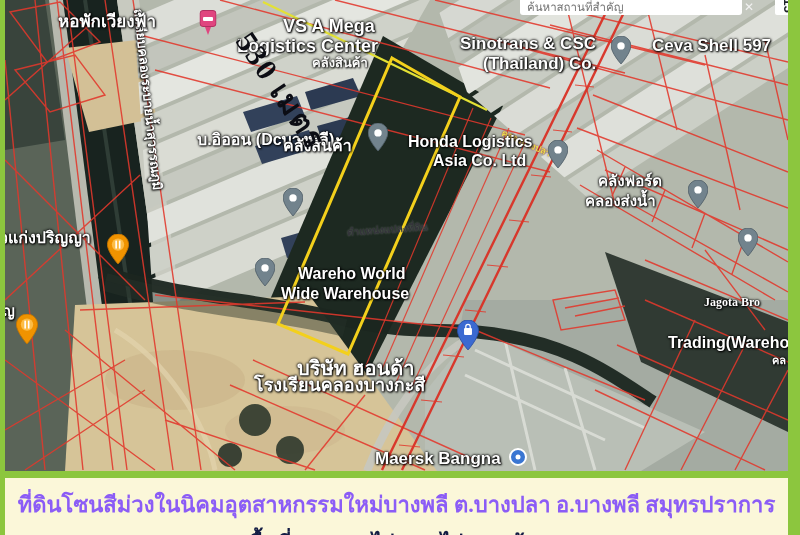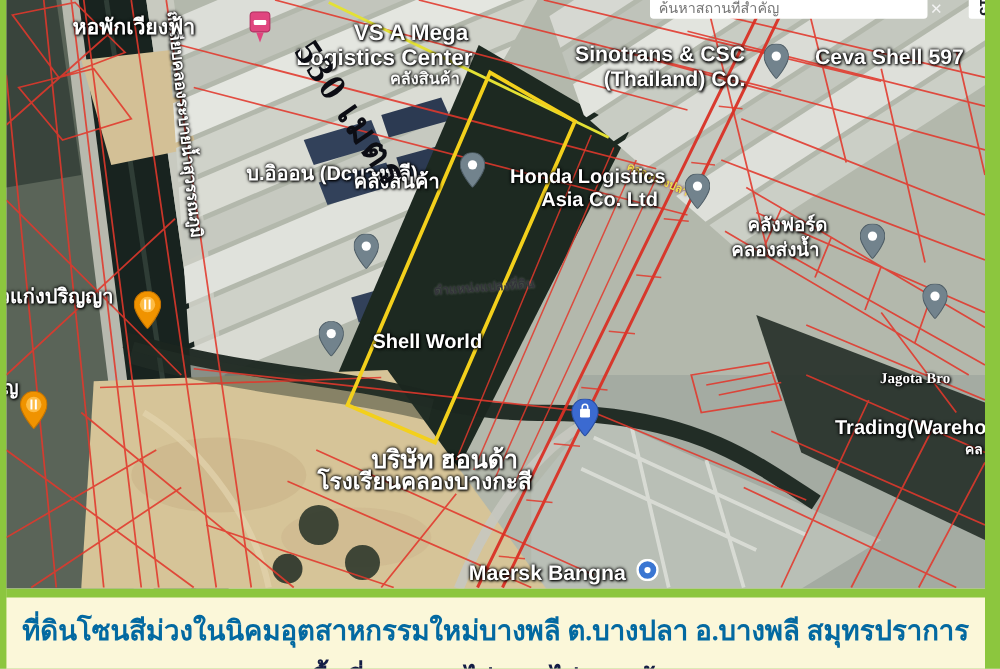--- a/index.html
+++ b/index.html
@@ -22,21 +22,21 @@
   .searchbar{position:absolute;left:515px;top:-6px;width:222px;height:21px;background:#fff;border:none;
         border-radius:3px;z-index:20;font-size:11.5px;color:#9aa0a6;padding:5px 6px 0 7px;box-sizing:border-box;}
   .closex{position:absolute;left:736px;top:0px;z-index:20;color:#f2f2f2;font-size:12px;font-weight:bold;
         width:16px;text-align:center;cursor:pointer;}
   .badge{position:absolute;left:770px;top:-4px;width:26px;height:19px;background:#fff;border-radius:2px;z-index:21;
         display:flex;align-items:center;justify-content:center;cursor:pointer;}
   .badge span{transform:rotate(90deg);font-weight:bold;font-size:13px;color:#20242b;font-family:"Liberation Sans",sans-serif;}
   .caption{position:absolute;left:5px;top:471px;width:783px;height:64px;background:#fbf7d9;
         border-top:7px solid #8cc63e;z-index:30;overflow:hidden;}
   .cap1{margin-top:9px;text-align:center;font-family:"Liberation Serif","DejaVu Serif",serif;
-        font-weight:bold;font-size:22px;color:#0369a1;}
+        font-weight:bold;font-size:22px;color:#8b5cf6;}
   .cap2{margin-top:4px;text-align:center;font-family:"Liberation Serif","DejaVu Serif",serif;
         font-weight:bold;font-size:22px;color:#141d45;}
   .cap2 .red{color:#e0391f;}
 </style>
 </head>
 <body>
 
 <div class="page">
 
   <div class="frame" style="left:0;top:0;width:5px;height:535px;"></div>
@@ -149,21 +149,22 @@
     <div class="mlabel" style="left:455px;top:35px;font-size:17px;">Sinotrans &amp; CSC</div>
     <div class="mlabel" style="left:478px;top:55px;font-size:17px;">(Thailand) Co.</div>
     <div class="mlabel" style="left:647px;top:37px;font-size:17px;">Ceva Shell 597</div>
     <div class="mlabel" style="left:192px;top:118px;font-size:16px;margin-top:14px;">บ.อิออน (Dcบางพลี)</div>
     <div class="mlabel" style="left:278px;top:138px;font-size:16px;">คลังสินค้า</div>
     <div class="mlabel" style="left:403px;top:134px;font-size:16px;">Honda Logistics</div>
     <div class="mlabel" style="left:428px;top:153px;font-size:16px;">Asia Co.  Ltd</div>
     <div class="mlabel" style="left:593px;top:173px;font-size:15px;">คลังฟอร์ด</div>
     <div class="mlabel" style="left:580px;top:193px;font-size:15px;">คลองส่งน้ำ</div>
     <div class="mlabel" style="left:-6px;top:230px;font-size:16px;">วแก่งปริญญา</div>
-    <div class="mlabel" style="left:293px;top:266px;font-size:16px;">Shell World</div>
+    <div class="mlabel" style="left:293px;top:266px;font-size:16px;">Wareho World</div>
+    <div class="mlabel" style="left:276px;top:286px;font-size:16px;">Wide Warehouse</div>
     <div class="mlabel" style="left:699px;top:296px;font-size:12px;font-family:Liberation Serif, serif;">Jagota Bro</div>
     <div class="mlabel" style="left:663px;top:335px;font-size:16px;">Trading(Wareho</div>
     <div class="mlabel" style="left:767px;top:355px;font-size:11px;">คล</div>
     <div class="mlabel" style="left:292px;top:324px;font-size:20px;margin-top:34px;">บริษัท ฮอนด้า</div>
     <div class="mlabel" style="left:370px;top:450px;font-size:17px;">Maersk Bangna</div>
     <div class="mlabel" style="left:249px;top:376px;font-size:18px;">โรงเรียนคลองบางกะสี</div>
     <div class="mlabel" style="left:-3px;top:303px;font-size:15px;">ญ</div>
 
     <div class="pin" style="left:203px;top:40px;">
       <svg width="17" height="26" viewBox="0 0 17 26">

